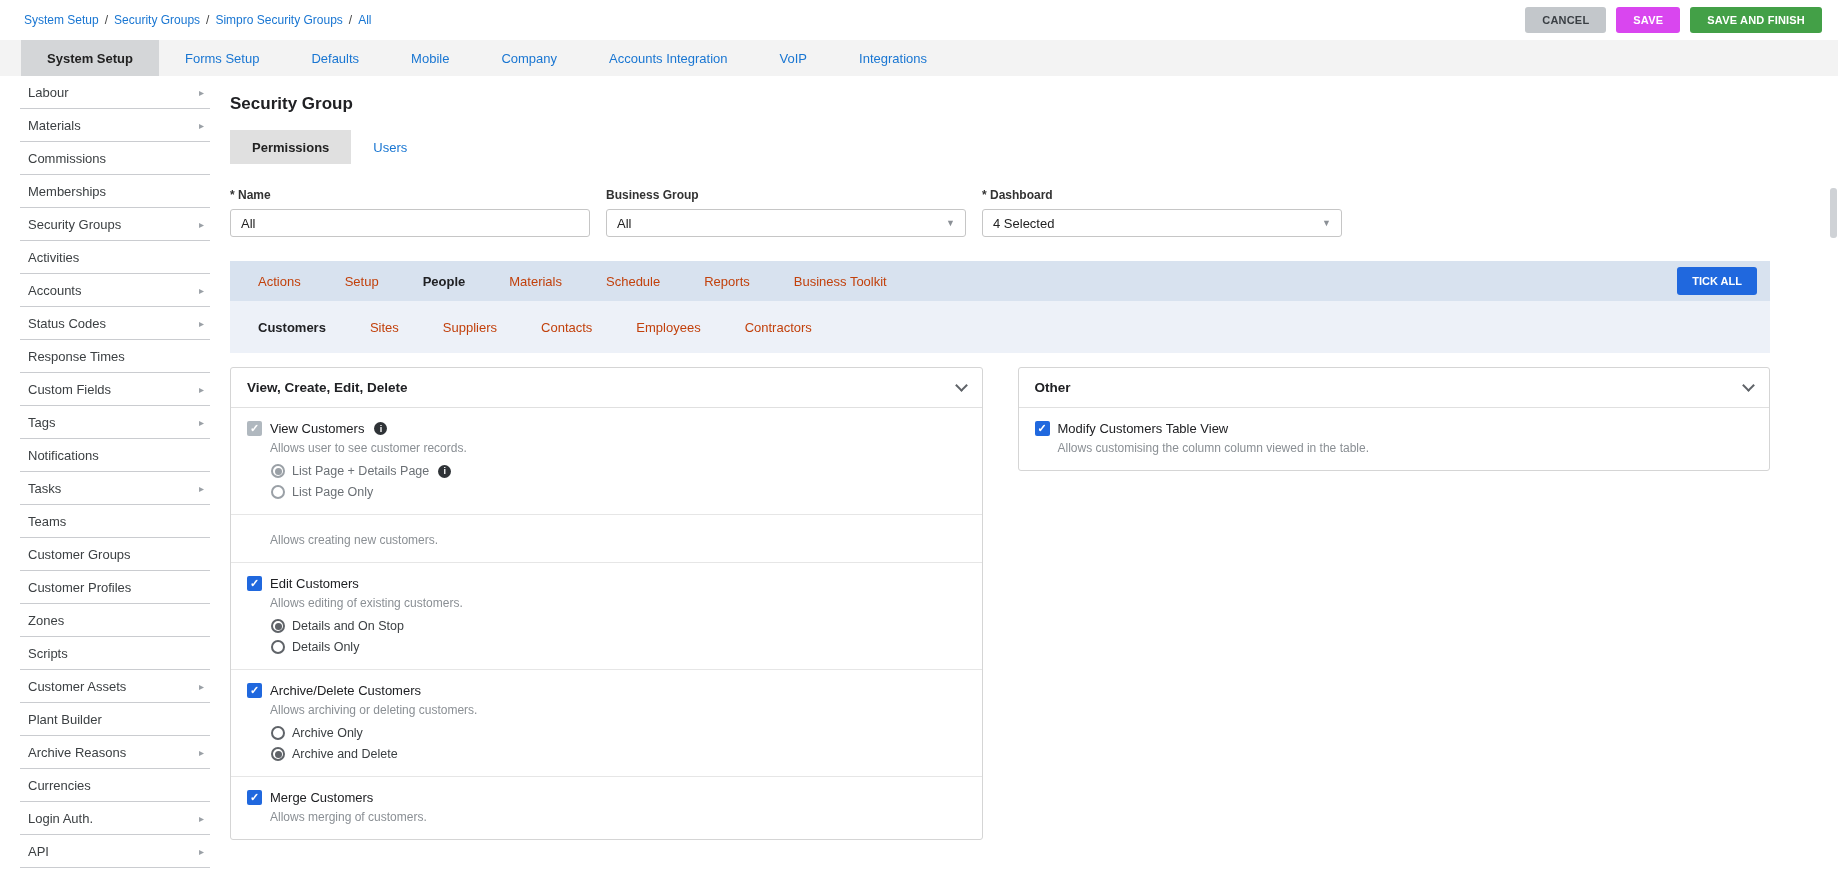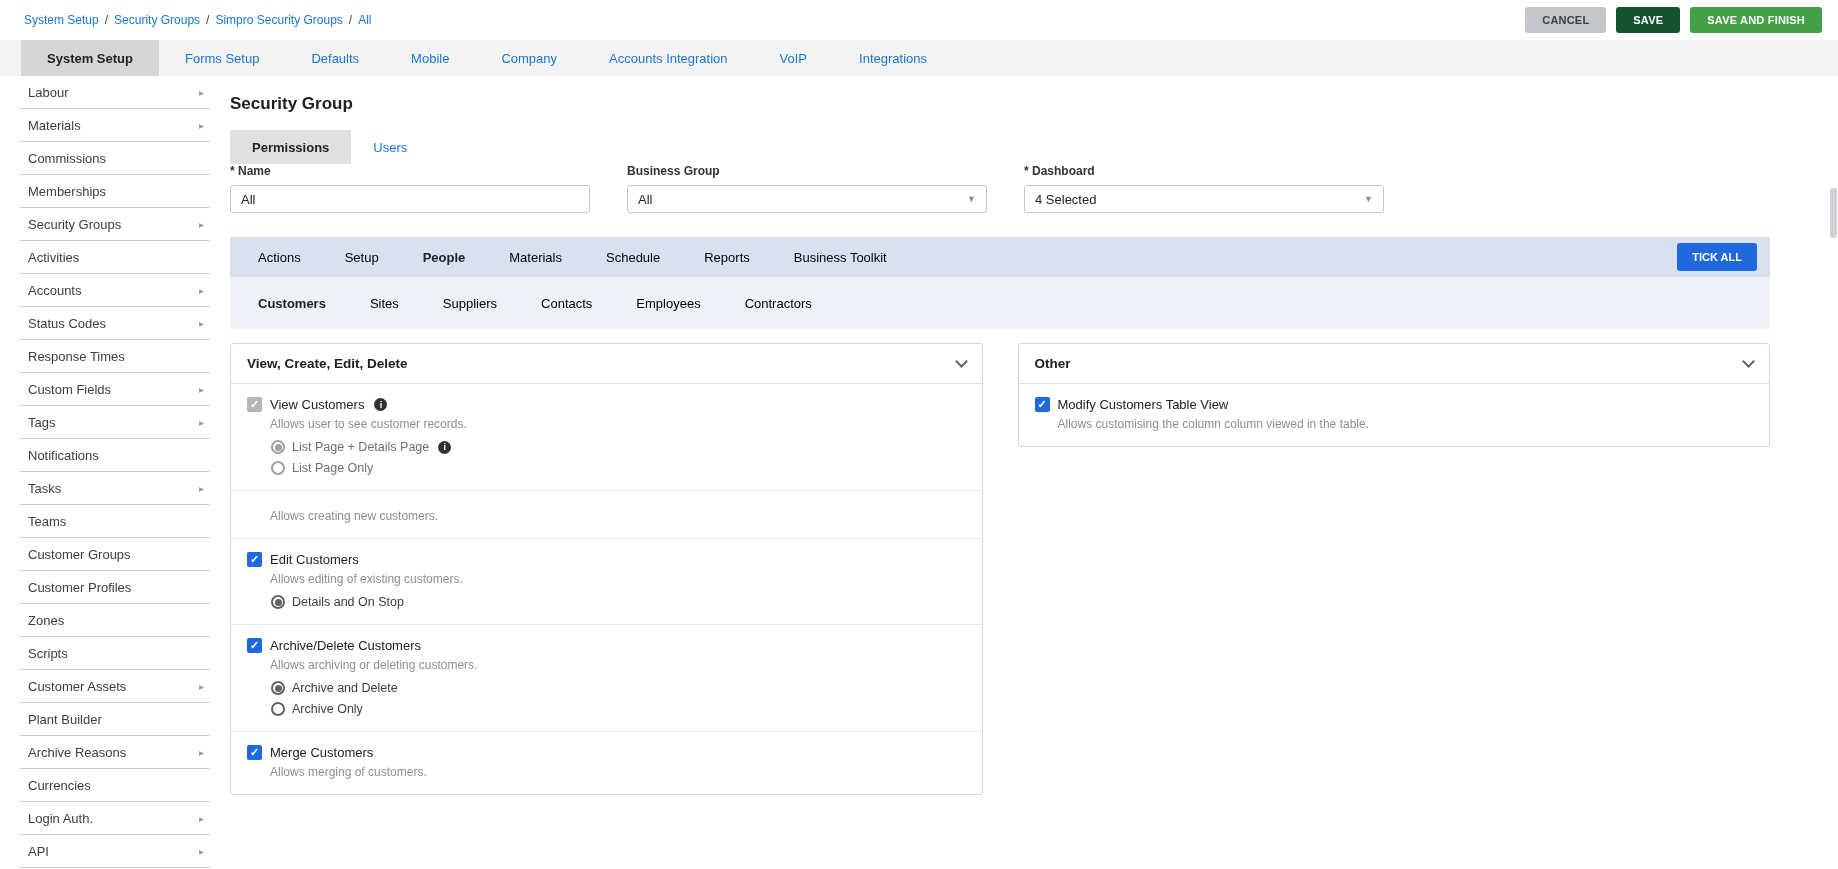--- a/index.html
+++ b/index.html
@@ -11,50 +11,50 @@
   }
 
   
   .topbar { height:40px; display:flex; align-items:center; justify-content:space-between; padding:0 16px 0 24px; }
   .breadcrumb { font-size:12px; display:flex; gap:6px; align-items:center; }
   .bc-link { color:#1976d2; cursor:pointer; }
   .bc-sep { color:#444; }
   .topbar-actions { display:flex; gap:10px; }
   .btn { border:none; height:26px; padding:0 17px; font-size:11px; font-weight:bold; font-family:inherit; border-radius:3px; cursor:pointer; letter-spacing:.2px; }
   .btn-cancel { background:#c3c7cb; color:#3a3f44; }
-  .btn-save { background:#14532d; color:#fff; }
+  .btn-save { background:#d946ef; color:#fff; }
   .btn-savefinish { background:#43a047; color:#fff; }
 
   
   .toptabs { height:36px; background:#f3f3f3; display:flex; align-items:stretch; padding-left:21px; }
   .toptab { display:flex; align-items:center; padding:0 26px; font-size:13px; color:#1976d2; cursor:pointer; }
   .toptab.active { background:#d4d6d8; color:#222; font-weight:bold; }
 
   
   .layout { display:flex; height:793px; }
   .sidebar { width:230px; flex:0 0 230px; padding:0 20px; }
   .side-item { height:33px; display:flex; align-items:center; justify-content:space-between; border-bottom:1px solid #caccd0; padding:0 6px 0 8px; font-size:13px; color:#3c4043; cursor:pointer; }
   .side-chevron { color:#9aa0a6; font-size:10px; }
   .content { flex:1; padding:14px 68px 0 0; }
 
   
   .page-title { font-size:17px; font-weight:bold; color:#202124; margin-top:4px; }
   .view-tabs { display:flex; margin-top:16px; }
   .view-tab { height:34px; display:flex; align-items:center; padding:0 22px; font-size:13px; color:#1976d2; cursor:pointer; }
   .view-tab.active { background:#e0e0e0; color:#222; font-weight:bold; }
 
-  .form-row { display:flex; gap:37px; }
+  .form-row { display:flex; gap:16px; margin-top:24px; }
   .field { width:360px; }
   .field-label { display:block; font-size:12px; font-weight:bold; color:#333; margin-bottom:7px; }
   .text-input { width:100%; height:28px; border:1px solid #c6c6c6; border-radius:3px; padding:0 10px; font-size:13px; font-family:inherit; color:#222; background:#fff; }
   .select { height:28px; border:1px solid #c6c6c6; border-radius:3px; padding:0 10px; display:flex; align-items:center; justify-content:space-between; font-size:13px; color:#222; cursor:pointer; background:#fff; }
   .caret { font-size:9px; color:#8b9096; }
 
   .section-bar { margin-top:24px; height:40px; background:#d8e2ef; display:flex; align-items:center; padding:0 6px; }
-  .bar-tab { padding:0 22px; font-size:13px; color:#000000; cursor:pointer; height:100%; display:flex; align-items:center; }
+  .bar-tab { padding:0 22px; font-size:13px; color:#c2410c; cursor:pointer; height:100%; display:flex; align-items:center; }
   .bar-tab.active { color:#202124; font-weight:bold; }
   .tick-all { margin-left:auto; margin-right:7px; height:28px; padding:0 15px; background:#2068de; color:#fff; border:none; border-radius:3px; font-size:11px; font-weight:bold; font-family:inherit; cursor:pointer; }
   .sub-bar { height:52px; background:#edf1f8; display:flex; align-items:center; padding:0 6px; }
 
   
   .panels { display:flex; gap:35px; margin-top:14px; }
   .panel { flex:1; border:1px solid #d5d5d5; border-radius:3px; background:#fff; align-self:flex-start; }
   .panel-header { height:40px; display:flex; align-items:center; justify-content:space-between; padding:0 16px; font-size:13.5px; font-weight:bold; color:#202124; border-bottom:1px solid #e0e0e0; cursor:pointer; }
   .chev { width:9px; height:9px; border-right:2px solid #5f6368; border-bottom:2px solid #5f6368; transform:rotate(45deg); margin-top:-5px; }
 
@@ -283,37 +283,41 @@
           <div class="perm-row">
             <span class="cb"></span>
             <span class="perm-label">Edit Customers</span>
           </div>
           <div class="perm-desc">Allows editing of existing customers.</div>
           <div class="radio-group">
             <div class="radio-row">
               <span class="radio selected"></span>
               <span class="radio-label">Details and On Stop</span>
             </div>
+            <div class="radio-row">
+              <span class="radio"></span>
+              <span class="radio-label">Details Only</span>
+            </div>
           </div>
         </div>
 
         <div class="perm-item">
           <div class="perm-row">
             <span class="cb"></span>
             <span class="perm-label">Archive/Delete Customers</span>
           </div>
           <div class="perm-desc">Allows archiving or deleting customers.</div>
           <div class="radio-group">
             <div class="radio-row">
+              <span class="radio"></span>
+              <span class="radio-label">Archive Only</span>
+            </div>
+            <div class="radio-row">
               <span class="radio selected"></span>
               <span class="radio-label">Archive and Delete</span>
-            </div>
-            <div class="radio-row">
-              <span class="radio"></span>
-              <span class="radio-label">Archive Only</span>
             </div>
           </div>
         </div>
 
         <div class="perm-item">
           <div class="perm-row">
             <span class="cb"></span>
             <span class="perm-label">Merge Customers</span>
           </div>
           <div class="perm-desc">Allows merging of customers.</div>

